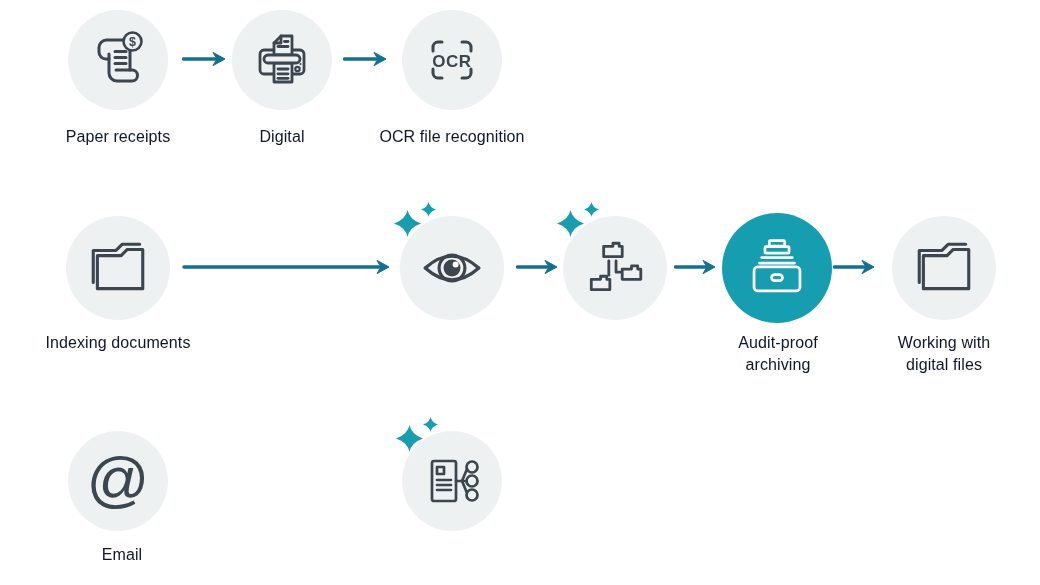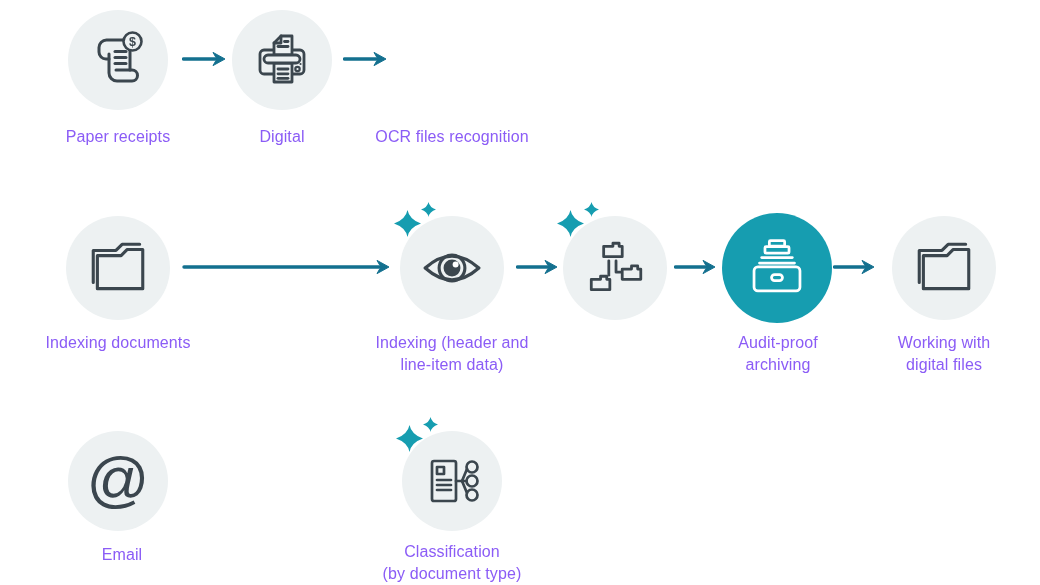--- a/index.html
+++ b/index.html
@@ -10,21 +10,21 @@
   .node{position:absolute;}
   .circle{
     border-radius:50%;background:#edf1f2;
     display:flex;align-items:center;justify-content:center;
     position:relative;
   }
   .circle.d100{width:100px;height:100px;}
   .circle.d104{width:104px;height:104px;}
   .circle.d110{width:110px;height:110px;background:#169db0;}
   .label{
-    position:absolute;text-align:center;color:#8b5cf6;
+    position:absolute;text-align:center;color:#0f172a;
     font-size:16px;line-height:22px;letter-spacing:.1px;
   }
   .arrow{position:absolute;height:20px;}
   .sparkle-big{position:absolute;left:-6px;top:-6px;width:27px;height:27px;}
   .sparkle-small{position:absolute;left:21px;top:-14px;width:15px;height:15px;}
   .at-glyph{
     font-size:62px;color:#3b464e;font-weight:400;line-height:1;
     transform:translateY(-2px);
   }
   svg{display:block;}
@@ -75,29 +75,42 @@
         <circle cx="50.5" cy="36" r="1.1" fill="#3b464e"></circle>
       </svg>
     </div>
   </div>
 
   <svg class="arrow" style="left:343px;top:49px;" width="44" height="20">
     <line x1="1.5" y1="10" x2="33" y2="10" stroke="#13708f" stroke-width="3.4" stroke-linecap="round"></line>
     <path d="M31 3.4 L43 10 L31 16.6 L34.8 10 Z" fill="#13708f" stroke="#13708f" stroke-linejoin="round"></path>
   </svg>
 
+  <div class="node" style="left:402px;top:10px;">
+    <div class="circle d100">
+      <svg width="64" height="64" viewBox="0 0 64 64">
+        <g fill="none" stroke="#3b464e" stroke-width="3" stroke-linecap="round" stroke-linejoin="round">
+          <path d="M13 23 v-4 a5 5 0 0 1 5 -5 h4"></path>
+          <path d="M42 14 h4 a5 5 0 0 1 5 5 v4"></path>
+          <path d="M51 41 v4 a5 5 0 0 1 -5 5 h-4"></path>
+          <path d="M22 50 h-4 a5 5 0 0 1 -5 -5 v-4"></path>
+        </g>
+        <text x="32" y="38.5" text-anchor="middle" font-family="Liberation Sans, sans-serif" font-size="17" font-weight="600" letter-spacing="0.5" fill="#3b464e">OCR</text>
+      </svg>
+    </div>
+  </div>
 
   <div class="label" style="left:8px;top:126px;width:220px;">
     <div>Paper receipts</div>
   </div>
   <div class="label" style="left:172px;top:126px;width:220px;">
     <div>Digital</div>
   </div>
   <div class="label" style="left:342px;top:126px;width:220px;">
-    <div>OCR files recognition</div>
+    <div>OCR file recognition</div>
   </div>
 
   <div class="node" style="left:66px;top:216px;">
     <div class="circle d104">
       <svg width="66" height="66" viewBox="0 0 64 64">
         <g stroke="#3b464e" stroke-width="3" stroke-linecap="round" stroke-linejoin="round">
           <path d="M8 46 V15 H30 L36 9 H53" fill="none"></path>
           <path d="M12 52 V20 H35 L41 14 H56 V52 Z" fill="#edf1f2"></path>
         </g>
       </svg>
@@ -182,24 +195,20 @@
         <g stroke="#3b464e" stroke-width="3" stroke-linecap="round" stroke-linejoin="round">
           <path d="M8 46 V15 H30 L36 9 H53" fill="none"></path>
           <path d="M12 52 V20 H35 L41 14 H56 V52 Z" fill="#edf1f2"></path>
         </g>
       </svg>
     </div>
   </div>
 
   <div class="label" style="left:8px;top:332px;width:220px;">
     <div>Indexing documents</div>
-  </div>
-  <div class="label" style="left:342px;top:332px;width:220px;">
-    <div>Indexing (header and</div>
-    <div>line-item data)</div>
   </div>
   <div class="label" style="left:668px;top:332px;width:220px;text-align:center;">
     <div>Audit-proof</div>
     <div>archiving</div>
   </div>
   <div class="label" style="left:834px;top:332px;width:220px;">
     <div>Working with</div>
     <div>digital files</div>
   </div>
 
@@ -232,18 +241,14 @@
       </svg>
       <svg class="sparkle-small" viewBox="0 0 14 14">
         <path d="M7 0 Q8 5 14 7 Q8 9 7 14 Q6 9 0 7 Q6 5 7 0 Z" fill="#169db0"></path>
       </svg>
     </div>
   </div>
 
   <div class="label" style="left:12px;top:544px;width:220px;">
     <div>Email</div>
   </div>
-  <div class="label" style="left:342px;top:541px;width:220px;">
-    <div>Classification</div>
-    <div>(by document type)</div>
-  </div>
 
 </div>
 
 </body></html>

